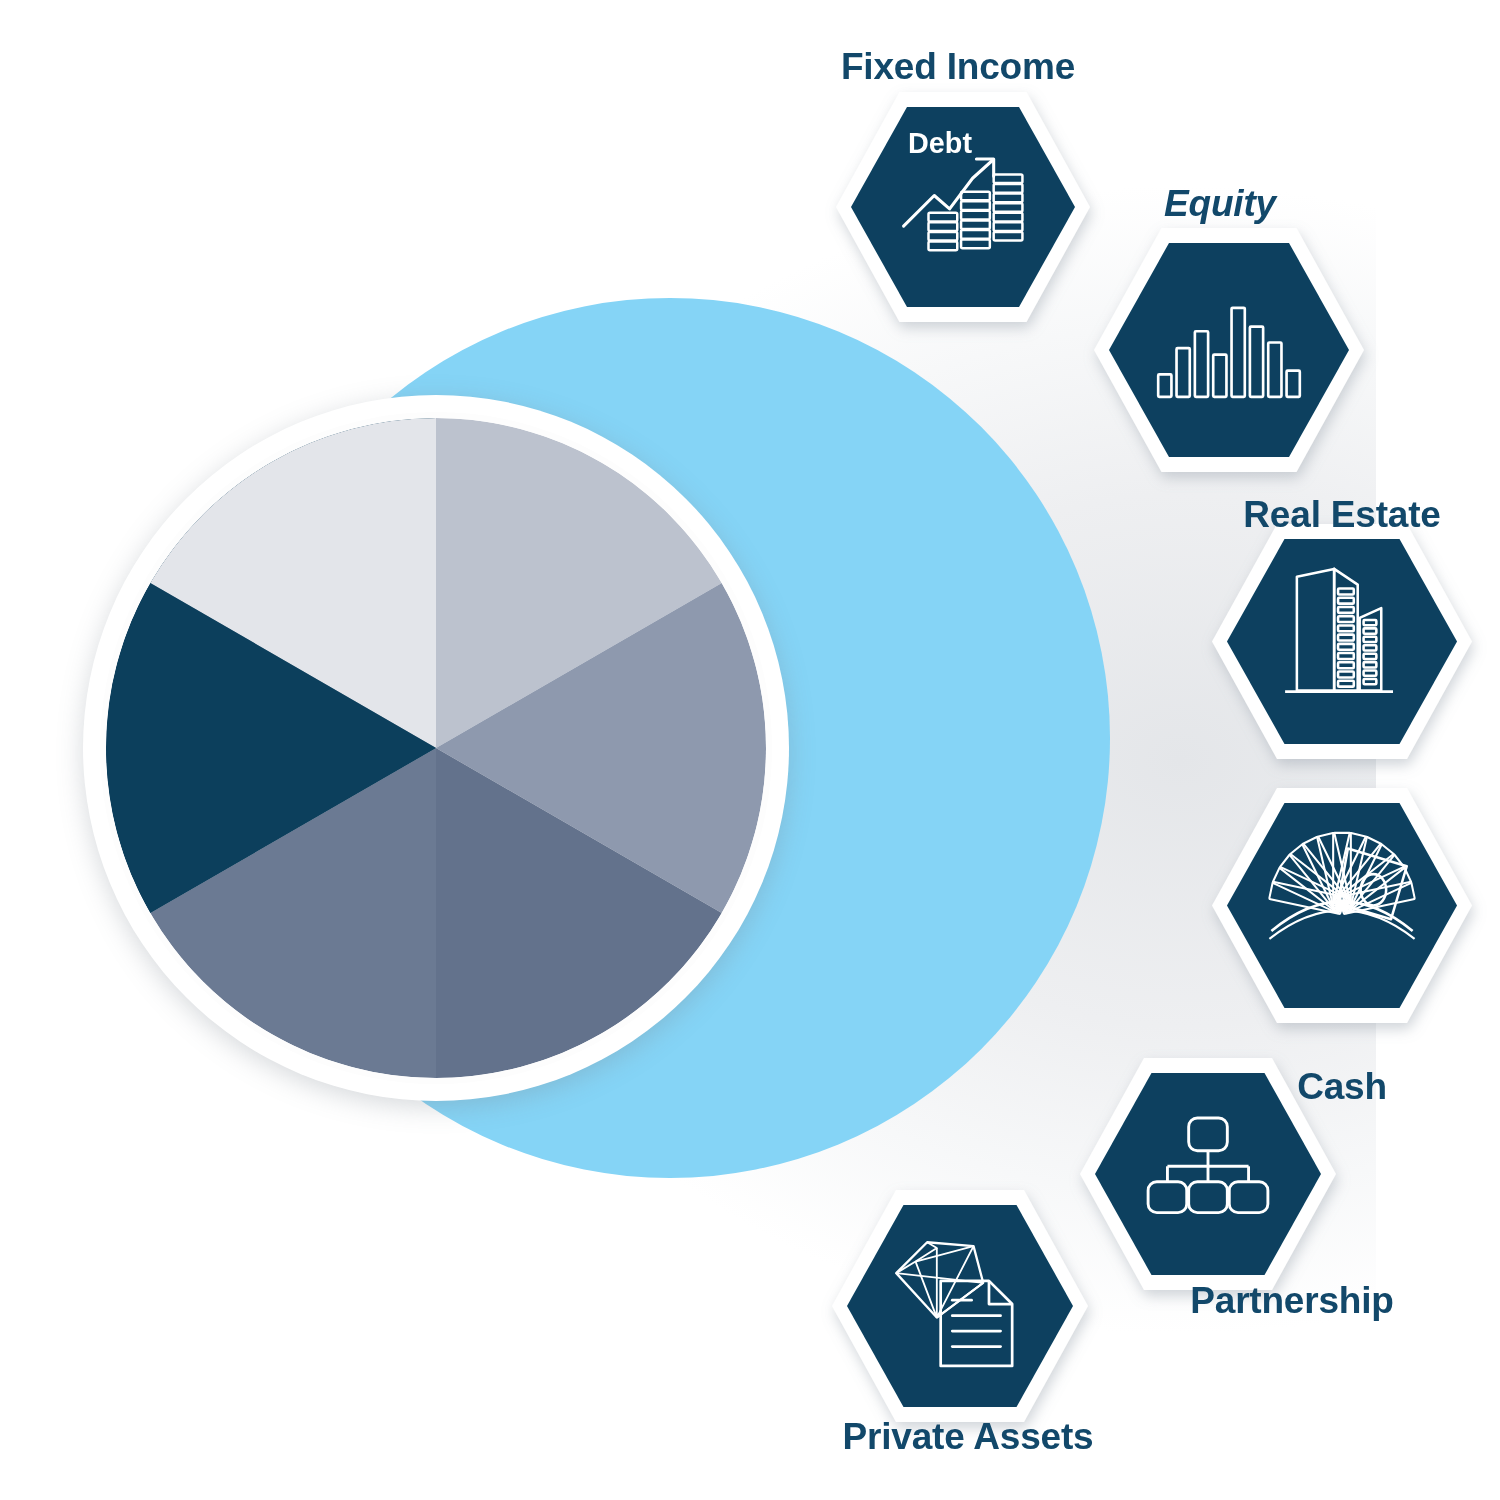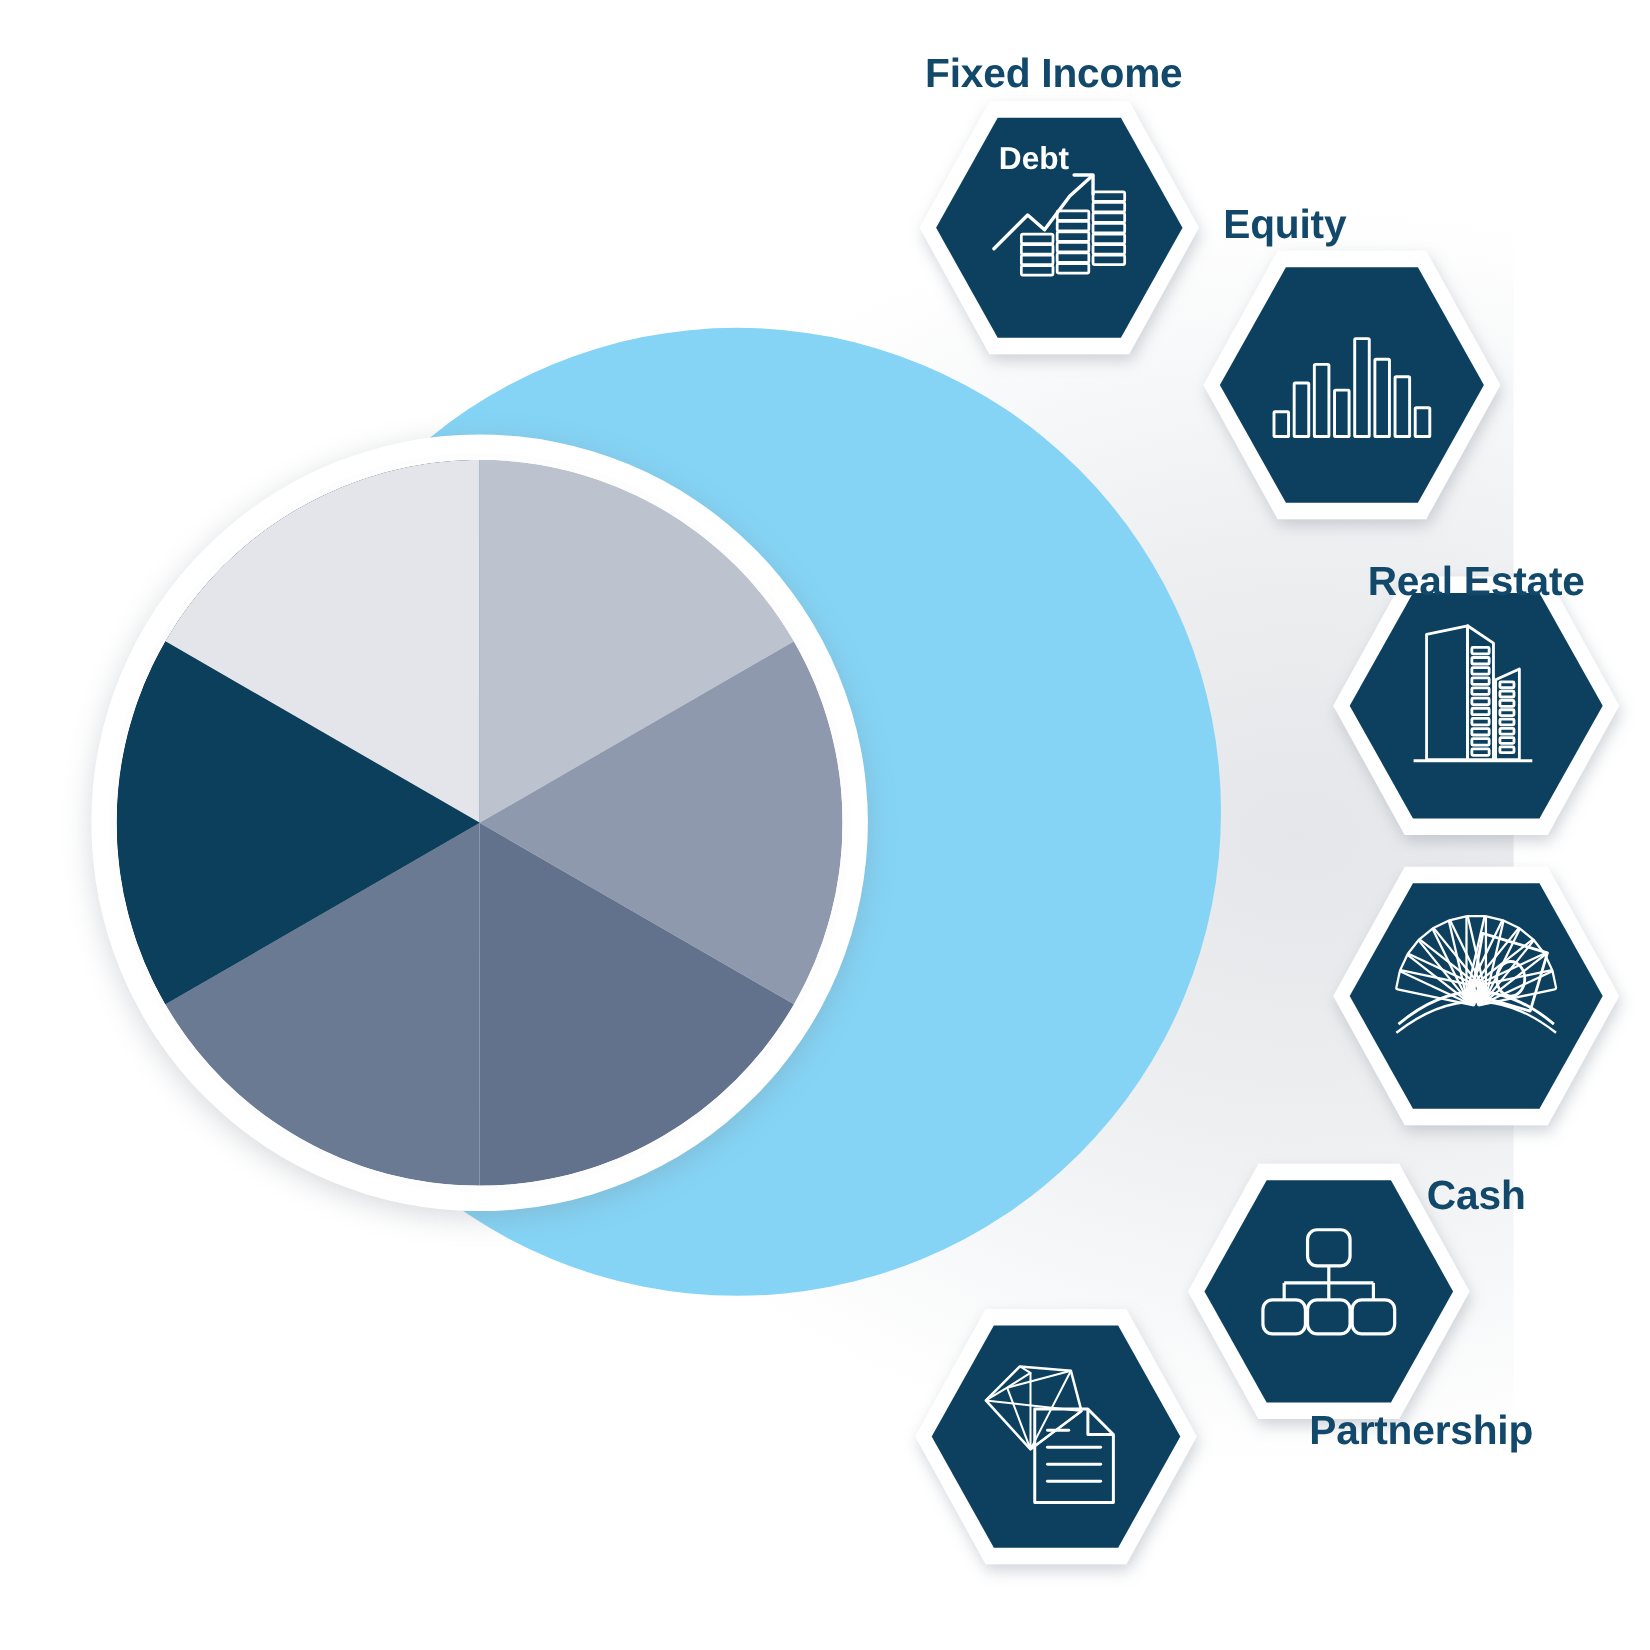--- a/index.html
+++ b/index.html
@@ -268,17 +268,18 @@
               <line x1="-8" y1="10" x2="42" y2="10" stroke-width="2.8" stroke-linecap="round"></line>
               <line x1="-8" y1="26" x2="42" y2="26" stroke-width="2.8" stroke-linecap="round"></line>
               <line x1="-8" y1="42" x2="42" y2="42" stroke-width="2.8" stroke-linecap="round"></line>
             </g>
           </g>
         </svg>
       </div>
     </div>
 
 <div class="hex-label" style="left: 958px; top: 48px; transform: translateX(-50%); color: rgb(18, 72, 106);">Fixed Income</div>
-    <div class="hex-label" style="left: 1168px; top: 185px; transform: translateX(-50%); color: rgb(18, 72, 106);">Equity</div>
-    <div class="hex-label" style="left: 1342px; top: 510px; transform: translateX(-50%); color: rgb(18, 72, 106);">Real Estate</div>
+    <div class="hex-label" style="left: 1220px; top: 185px; transform: translateX(-50%); color: rgb(18, 72, 106); font-style: italic;">Equity</div>
+    <div class="hex-label" style="left: 1342px; top: 496px; transform: translateX(-50%); color: rgb(18, 72, 106);">Real Estate</div>
     <div class="hex-label" style="left: 1342px; top: 1068px; transform: translateX(-50%); color: rgb(18, 72, 106);">Cash</div>
     <div class="hex-label" style="left: 1292px; top: 1282px; transform: translateX(-50%); color: rgb(18, 72, 106);">Partnership</div>
+    <div class="hex-label" style="left: 968px; top: 1418px; transform: translateX(-50%); color: rgb(18, 72, 106);">Private Assets</div>
   </div>
 
 </body></html>

